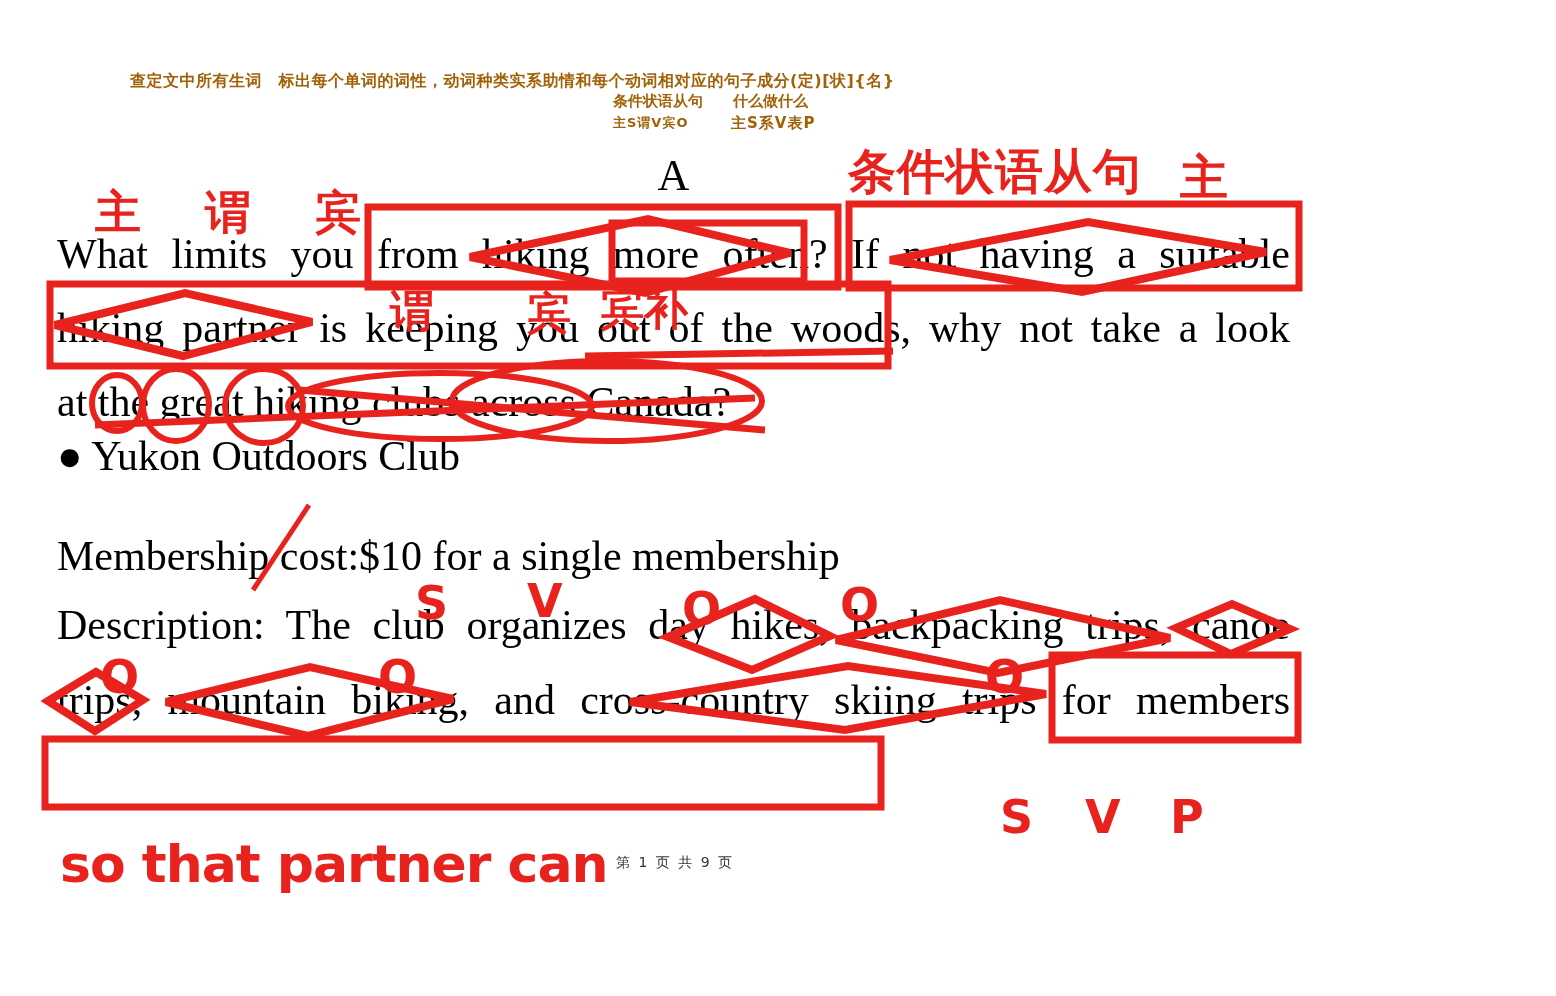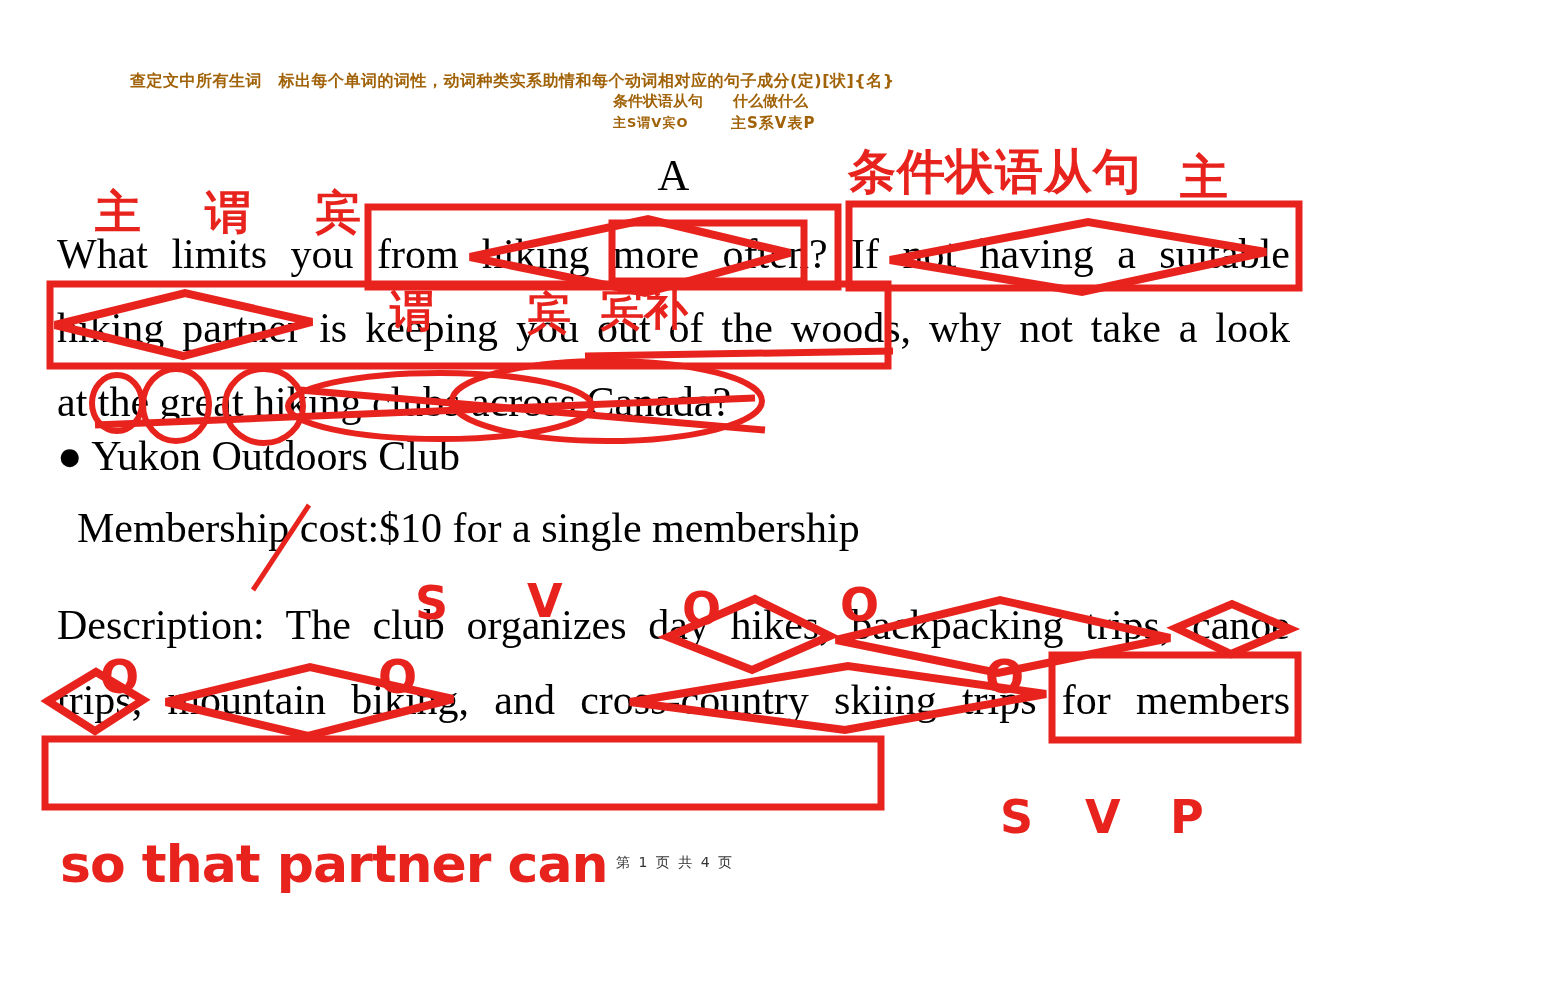--- a/index.html
+++ b/index.html
@@ -20,21 +20,21 @@
   .hdr-instruction{left:130px;top:71px;font-size:16px;letter-spacing:.5px;}
   .hdr-pat-l{left:613px;top:92px;font-size:15px;}
   .hdr-pat-r{left:733px;top:92px;font-size:15px;}
   .hdr-str-l{left:613px;top:114px;font-size:13px;letter-spacing:1px;}
   .hdr-str-r{left:731px;top:114px;font-size:15px;letter-spacing:1px;}
   
   .sec-title{position:absolute;left:57px;top:150px;width:1233px;text-align:center;font-size:44px;}
   .pline{position:absolute;left:57px;width:1233px;font-size:42px;line-height:48px;white-space:nowrap;}
   .just{text-align:justify;text-align-last:justify;white-space:normal;}
   .l1{top:230px;}.l2{top:304px;}.l3{top:378px;}.l4{top:432px;}
-  .l5{top:504px;margin-left:20px;}.l6{top:601px;}.l7{top:676px;}.l8{top:751px;}
+  .l5{top:532px;}.l6{top:601px;}.l7{top:676px;}.l8{top:751px;}
   
   .footer{
     position:absolute;left:540px;top:854px;width:270px;text-align:center;
     font-family:"DejaVu Sans","Liberation Sans",sans-serif;
     font-size:14px;color:#333;letter-spacing:2px;
   }
   
   .red{position:absolute;color:#e8231d;font-family:"DejaVu Sans","Liberation Sans",sans-serif;font-weight:bold;white-space:nowrap;}
   .ann-swo{left:95px;top:182px;font-size:46px;word-spacing:48px;}
   .ann-clause{left:848px;top:140px;font-size:48px;letter-spacing:1px;}
@@ -67,21 +67,21 @@
 
   <div class="sec-title">A</div>
   <div class="pline l1 just">What limits you from hiking more often? If not having a suitable</div>
   <div class="pline l2 just">hiking partner is keeping you out of the woods, why not take a look</div>
   <div class="pline l3">at the great hiking clubs across Canada?</div>
   <div class="pline l4">● Yukon Outdoors Club</div>
   <div class="pline l5">Membership cost:$10 for a single membership</div>
   <div class="pline l6 just">Description: The club organizes day hikes, backpacking trips, canoe</div>
   <div class="pline l7 just">trips, mountain biking, and cross-country skiing trips for members</div>
 
-  <div class="footer">第 1 页 共 4 页</div>
+  <div class="footer">第 1 页 共 9 页</div>
 
   <div class="red ann-swo">主 谓 宾</div>
   <div class="red ann-clause">条件状语从句</div>
   <div class="red ann-clause-subj">主</div>
   <div class="red ann-wei">谓</div>
   <div class="red ann-bin">宾</div>
   <div class="red ann-binbu">宾补</div>
   <div class="red ann-letter s1">S</div>
   <div class="red ann-letter v1">V</div>
   <div class="red ann-letter o-day">O</div>

